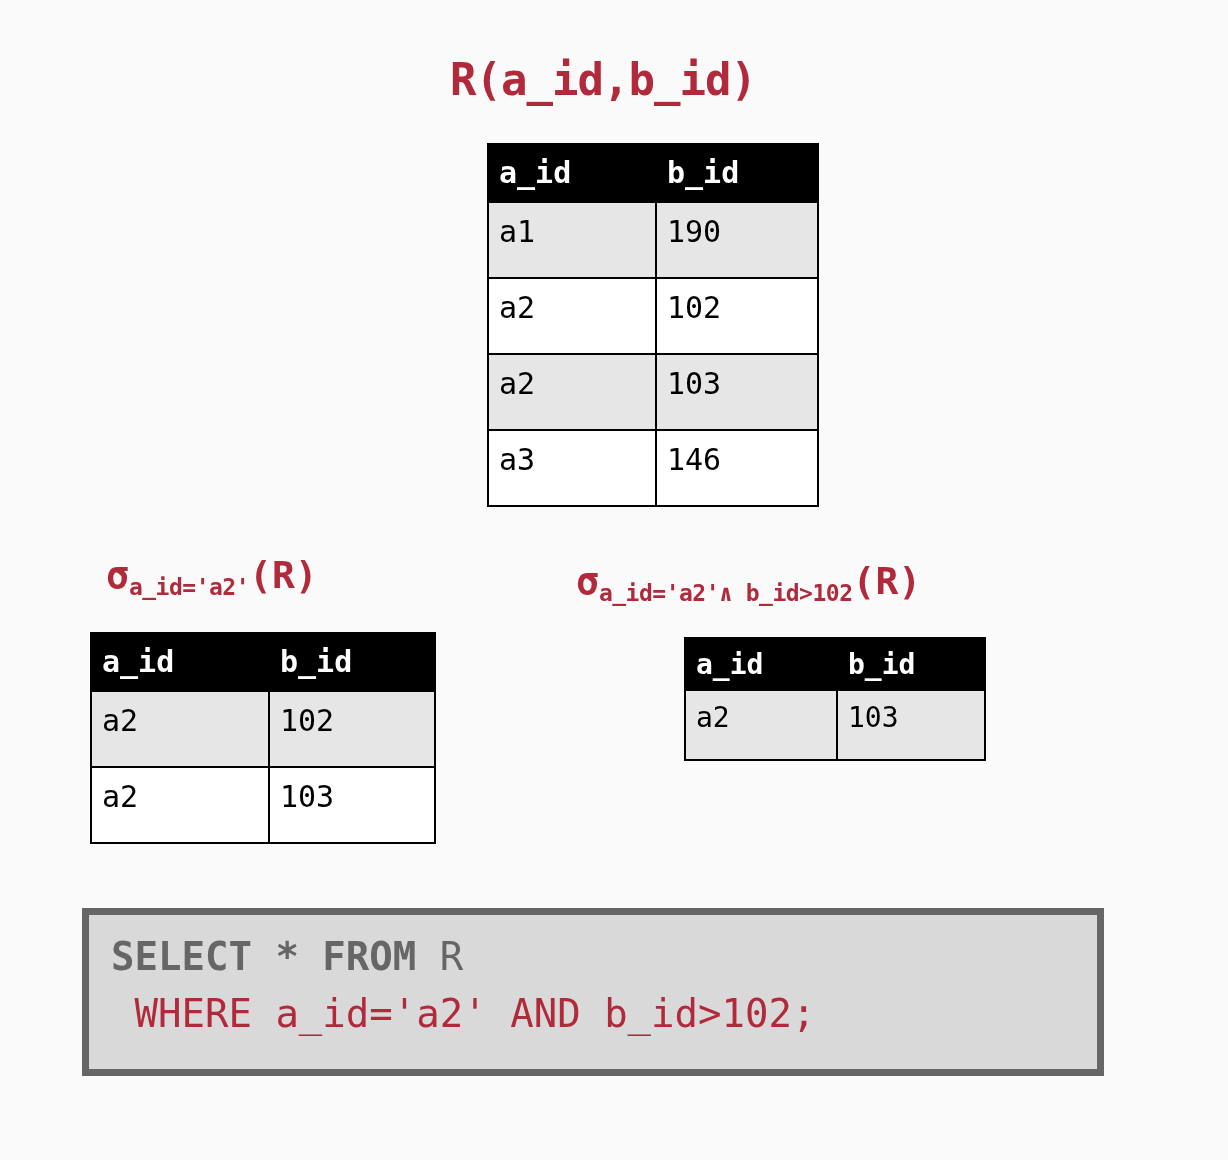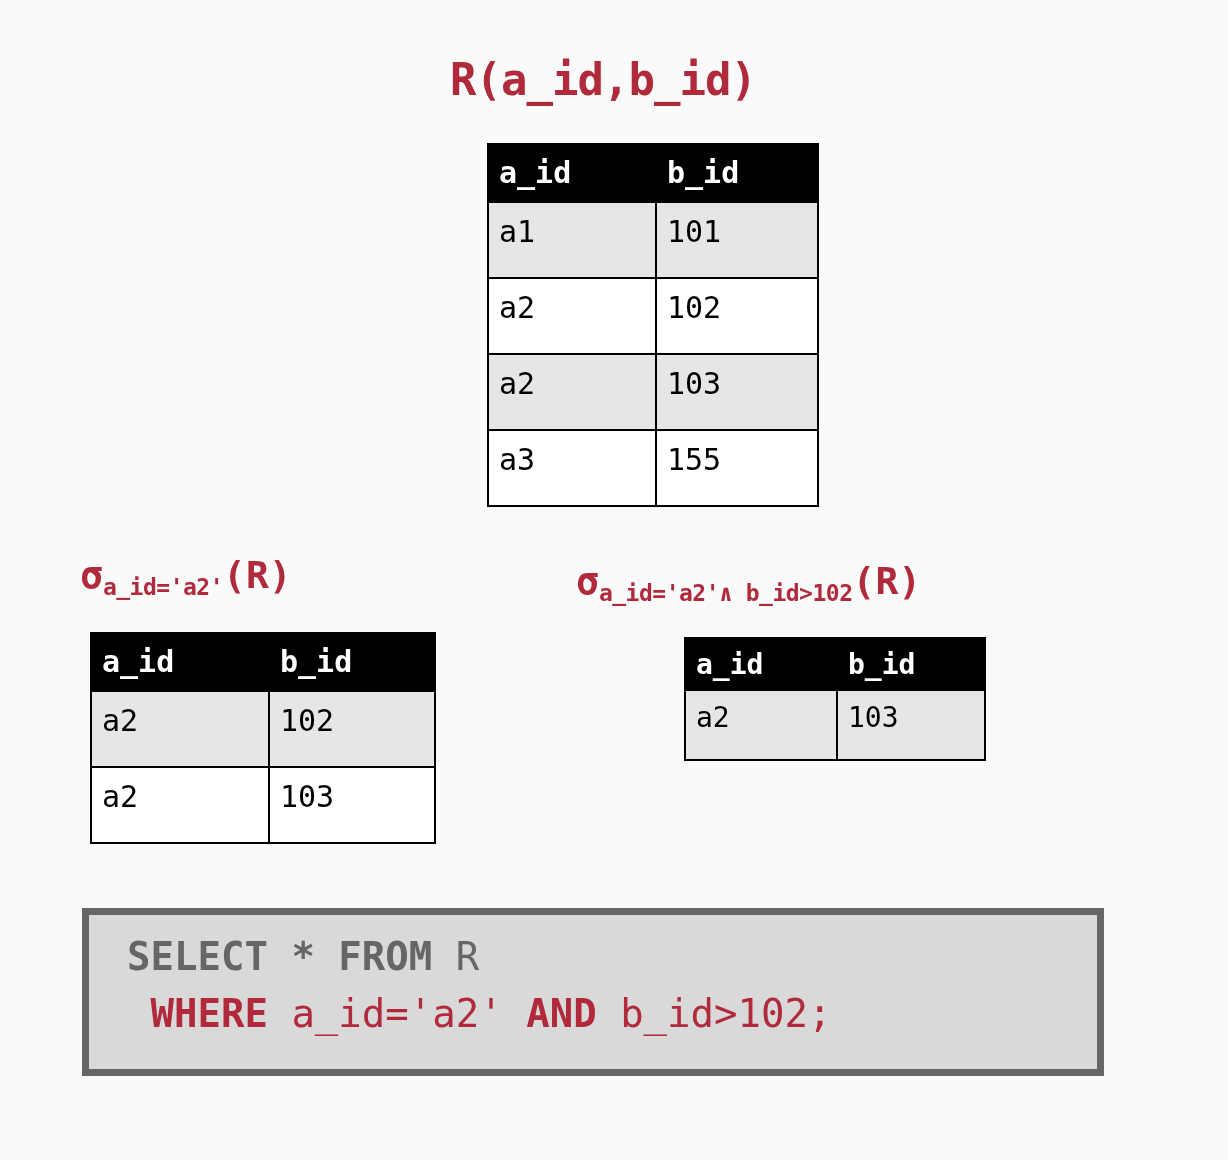--- a/index.html
+++ b/index.html
@@ -55,21 +55,21 @@
     vertical-align: baseline;
     position: relative;
     top: 7px;
     letter-spacing: -0.5px;
   }
   .sel-label .rel {
     font-size: 38px;
     vertical-align: baseline;
   }
 
-  #sel-label-1 { left: 80px; top: 556px; }
+  #sel-label-1 { left: 106px; top: 556px; }
   #sel-label-2 { left: 568px; top: 562px; margin-left: 8px; }
 
   
   .tbl {
     position: absolute;
     border-collapse: collapse;
     background: #ffffff;
     font-family: "DejaVu Sans Mono", monospace;
     table-layout: fixed;
   }
@@ -120,31 +120,31 @@
   
   #sql-box {
     position: absolute;
     left: 82px;
     top: 908px;
     width: 1022px;
     height: 168px;
     background: #d9d9d9;
     border: 7px solid #666666;
     box-sizing: border-box;
-    padding: 14px 0 0 38px;
+    padding: 14px 0 0 22px;
   }
   .sql-line {
     font-family: "DejaVu Sans Mono", monospace;
     font-size: 39px;
     line-height: 1.45;
     white-space: pre;
   }
   .kw-gray { color: #666666; font-weight: bold; }
   .id-gray { color: #666666; font-weight: normal; }
-  .kw-red  { color: #b02a3c; font-weight: bold; margin-top: 14px; }
+  .kw-red  { color: #b02a3c; font-weight: normal; margin-top: 14px; }
   .id-red  { color: #b02a3c; font-weight: normal; }
 </style>
 </head>
 <body>
 
 <div class="canvas">
 
   <div class="caption caption-main">R(a_id,b_id)</div>
 
   <table class="tbl" id="table-r">
@@ -154,33 +154,33 @@
       </colgroup>
     <thead>
       <tr>
         <th>a_id</th>
         <th>b_id</th>
       </tr>
     </thead>
     <tbody>
       <tr class="alt">
         <td>a1</td>
-        <td>101</td>
+        <td>190</td>
       </tr>
       <tr>
         <td>a2</td>
         <td>102</td>
       </tr>
       <tr class="alt">
         <td>a2</td>
         <td>103</td>
       </tr>
       <tr>
         <td>a3</td>
-        <td>155</td>
+        <td>146</td>
       </tr>
     </tbody>
   </table>
 
   <div class="sel-label" id="sel-label-1">
     <span class="sig">σ</span><span class="sub">a_id='a2'</span><span class="rel">(R)</span>
   </div>
 
   <table class="tbl" id="table-sel1">
     <colgroup>

